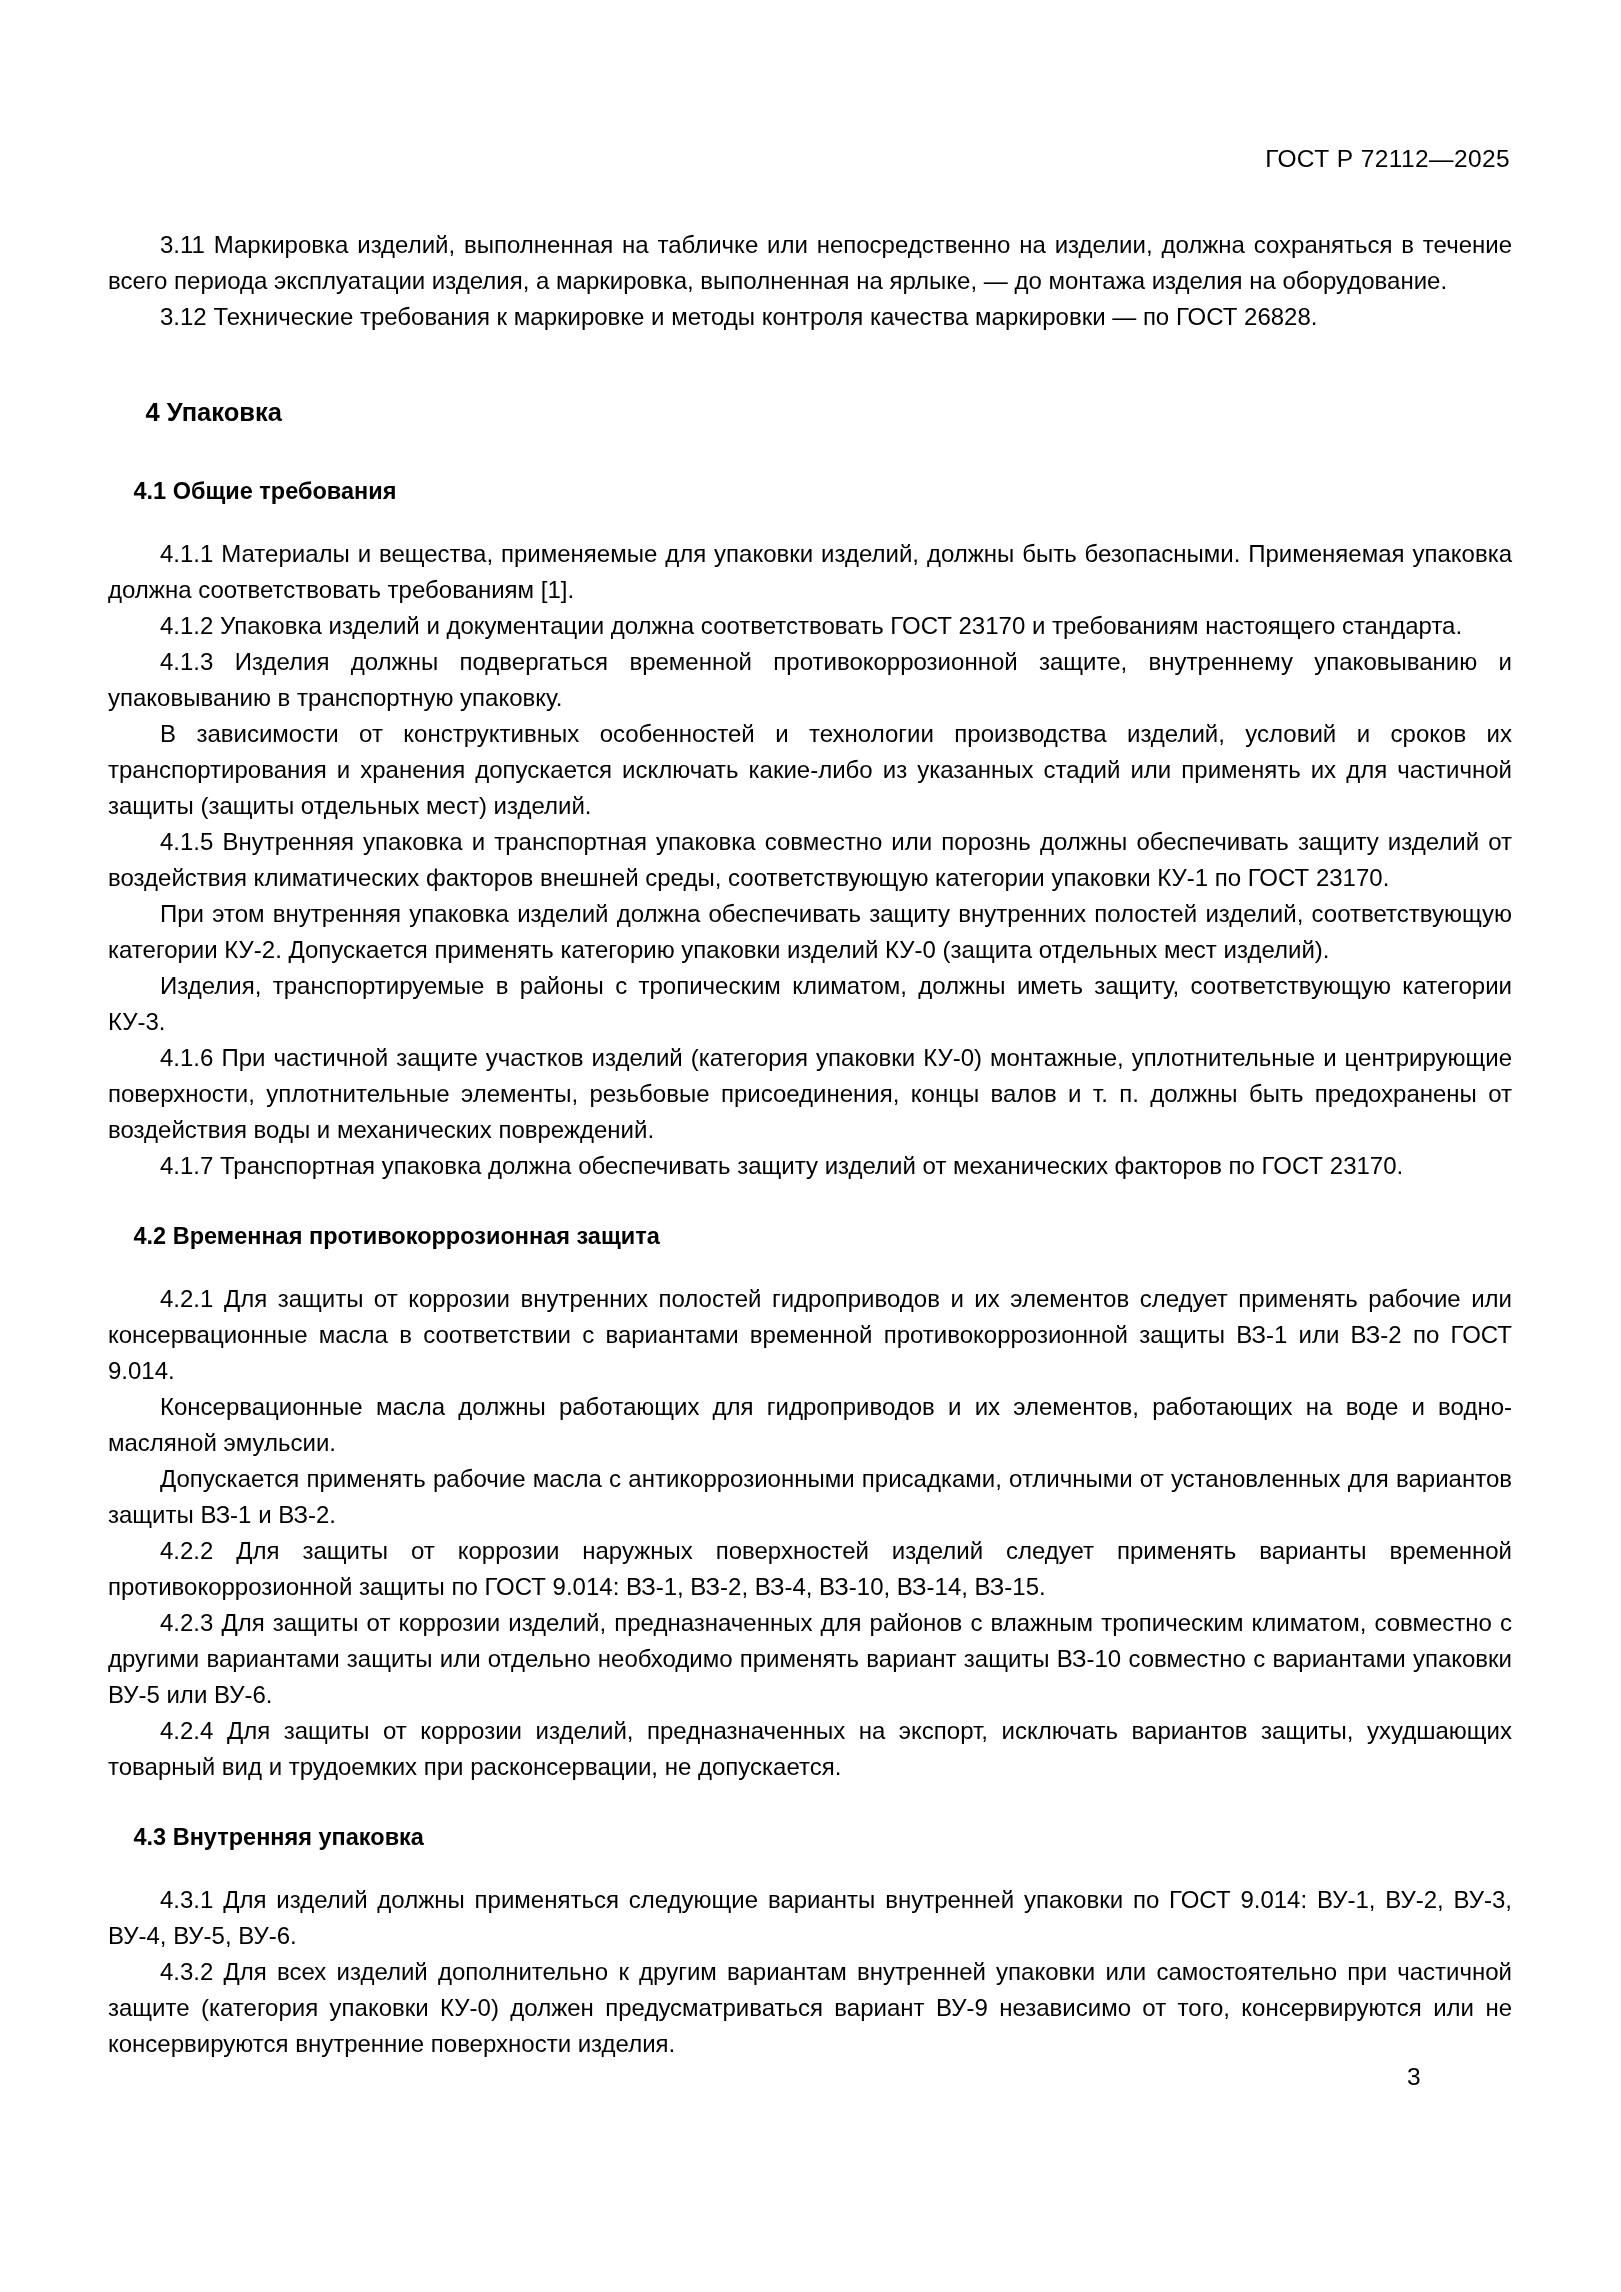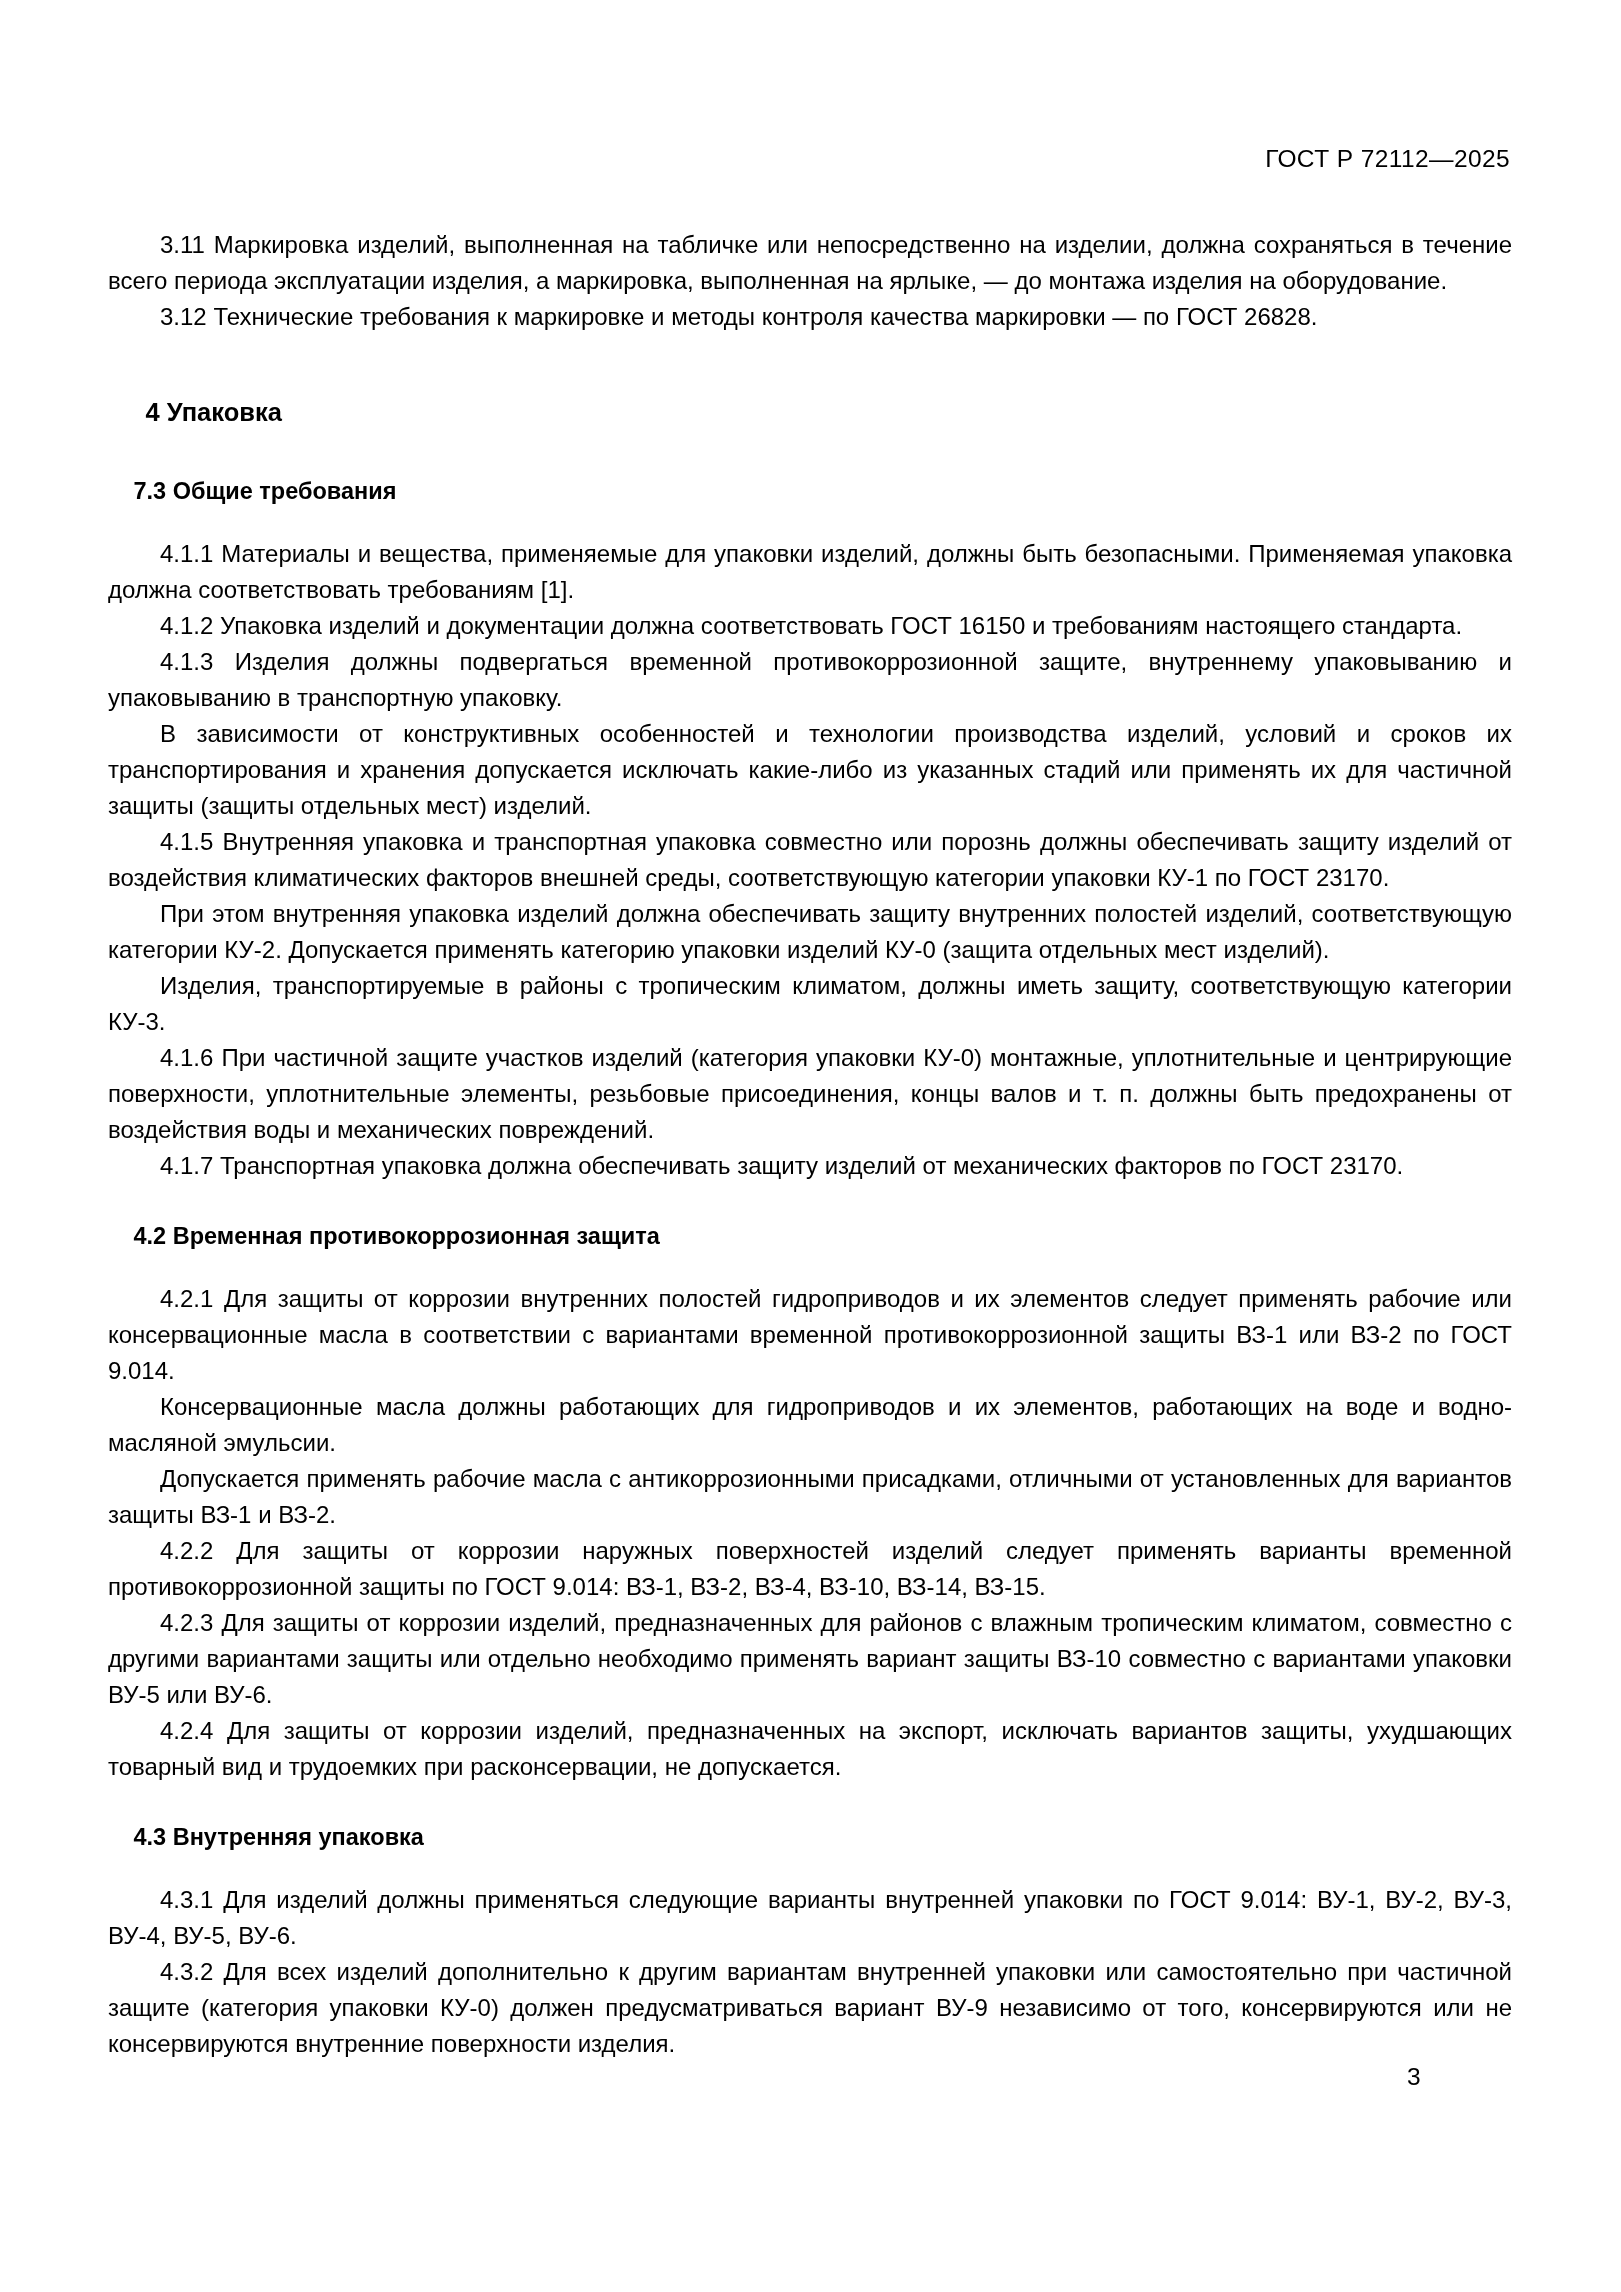--- a/index.html
+++ b/index.html
@@ -78,25 +78,25 @@
 
   <div class="content">
 
     <p class="body-text">3.11 Маркировка изделий, выполненная на табличке или непосредственно на изделии, должна сохраняться в течение всего периода эксплуатации изделия, а маркировка, выполненная на ярлыке, — до монтажа изделия на оборудование.</p>
     <p class="body-text">3.12 Технические требования к маркировке и методы контроля качества маркировки — по ГОСТ 26828.</p>
 
     <div class="sp-h2-before"></div>
     <h2 class="clause">4  Упаковка</h2>
     <div class="sp-h2-after"></div>
 
-    <h3 class="subclause">7.3  Общие требования</h3>
+    <h3 class="subclause">4.1  Общие требования</h3>
     <div class="sp-h3-after"></div>
 
     <p class="body-text">4.1.1 Материалы и вещества, применяемые для упаковки изделий, должны быть безопасными. Применяемая упаковка должна соответствовать требованиям [1].</p>
-    <p class="body-text">4.1.2 Упаковка изделий и документации должна соответствовать ГОСТ 16150 и требованиям настоящего стандарта.</p>
+    <p class="body-text">4.1.2 Упаковка изделий и документации должна соответствовать ГОСТ 23170 и требованиям настоящего стандарта.</p>
     <p class="body-text">4.1.3 Изделия должны подвергаться временной противокоррозионной защите, внутреннему упаковыванию и упаковыванию в транспортную упаковку.</p>
     <p class="body-text">В зависимости от конструктивных особенностей и технологии производства изделий, условий и сроков их транспортирования и хранения допускается исключать какие-либо из указанных стадий или применять их для частичной защиты (защиты отдельных мест) изделий.</p>
     <p class="body-text">4.1.5 Внутренняя упаковка и транспортная упаковка совместно или порознь должны обеспечивать защиту изделий от воздействия климатических факторов внешней среды, соответствующую категории упаковки КУ-1 по ГОСТ 23170.</p>
     <p class="body-text">При этом внутренняя упаковка изделий должна обеспечивать защиту внутренних полостей изделий, соответствующую категории КУ-2. Допускается применять категорию упаковки изделий КУ-0 (защита отдельных мест изделий).</p>
     <p class="body-text">Изделия, транспортируемые в районы с тропическим климатом, должны иметь защиту, соответствующую категории КУ-3.</p>
     <p class="body-text">4.1.6 При частичной защите участков изделий (категория упаковки КУ-0) монтажные, уплотнительные и центрирующие поверхности, уплотнительные элементы, резьбовые присоединения, концы валов и т. п. должны быть предохранены от воздействия воды и механических повреждений.</p>
     <p class="body-text">4.1.7 Транспортная упаковка должна обеспечивать защиту изделий от механических факторов по ГОСТ 23170.</p>
 
     <div class="sp-h3-before"></div>
     <h3 class="subclause">4.2  Временная противокоррозионная защита</h3>

